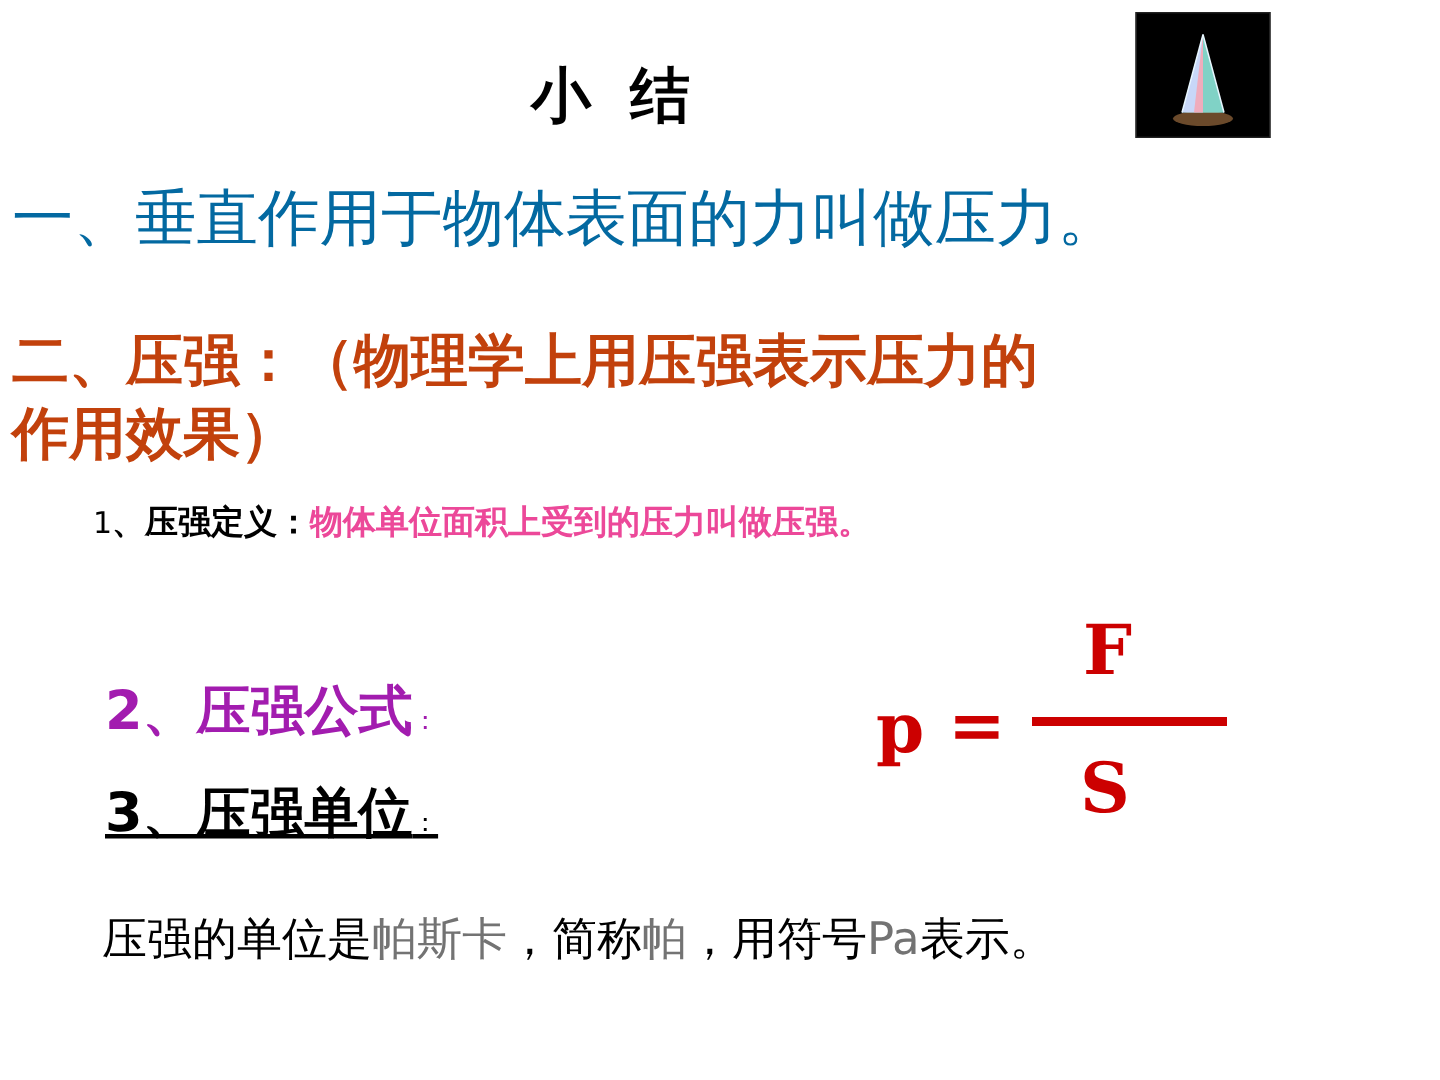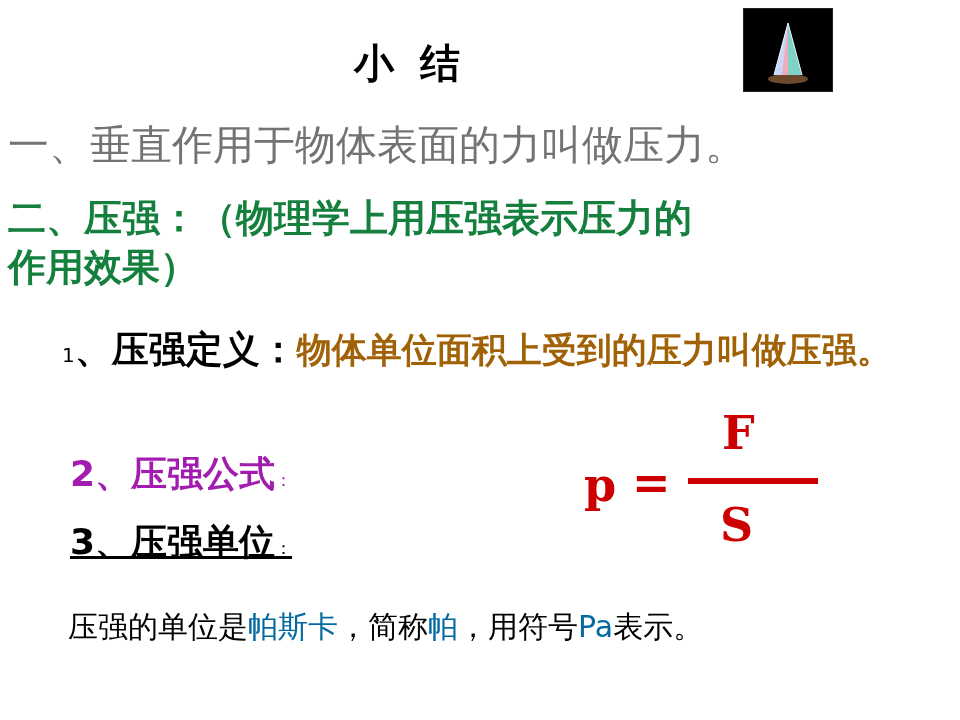--- a/index.html
+++ b/index.html
@@ -11,20 +11,21 @@
     height: 720px;
     background: #ffffff;
     font-family: "DejaVu Sans", sans-serif;
     overflow: hidden;
     position: relative;
   }
   .slide {
     position: relative;
     width: 851px;
     height: 720px;
+    padding-left: 14px;
   }
   
   .title {
     position: absolute;
     left: 0;
     top: 36px;
     width: 820px;
     text-align: center;
     font-family: "DejaVu Serif", serif;
     font-weight: bold;
@@ -46,59 +47,59 @@
   .thumb svg {
     display: block;
   }
   
   .line1 {
     position: absolute;
     left: 8px;
     top: 118px;
     font-family: "DejaVu Serif", serif;
     font-size: 41px;
-    color: #737373;
+    color: #0369a1;
     white-space: nowrap;
     letter-spacing: 0px;
   }
   
   .line2 {
     position: absolute;
     left: 8px;
-    top: 194px;
+    top: 216px;
     width: 700px;
     font-family: "DejaVu Sans", sans-serif;
     font-weight: bold;
     font-size: 38px;
     line-height: 1.28;
-    color: #15803d;
+    color: #c2410c;
   }
   
   .item1 {
     position: absolute;
     left: 62px;
     top: 326px;
     width: 880px;
     font-family: "DejaVu Sans", sans-serif;
     font-size: 30px;
     line-height: 1.3;
     color: #000000;
   }
   .item1 .num {
     font-size: 20px;
     vertical-align: baseline;
   }
   .item1 .lbl {
     font-weight: bold;
-    font-size: 37px;
+    font-size: 22px;
   }
   .item1 .red {
-    color: #a16207;
-    font-weight: bold;
-    font-size: 35px;
+    color: #ec4899;
+    font-weight: bold;
+    font-size: 22px;
   }
   
   .item2 {
     position: absolute;
     left: 70px;
     top: 450px;
     font-family: "DejaVu Sans", sans-serif;
     font-size: 36px;
     font-weight: bold;
     color: #a21caf;
@@ -169,21 +170,21 @@
     position: absolute;
     left: 68px;
     top: 606px;
     width: 860px;
     font-family: "DejaVu Sans", sans-serif;
     font-size: 30px;
     line-height: 1.38;
     color: #000000;
   }
   .bottom .blue {
-    color: #0369a1;
+    color: #737373;
   }
 </style>
 </head>
 <body>
 
 <div class="slide">
 
   <div class="title">小 结</div>
 
   <div class="thumb">

